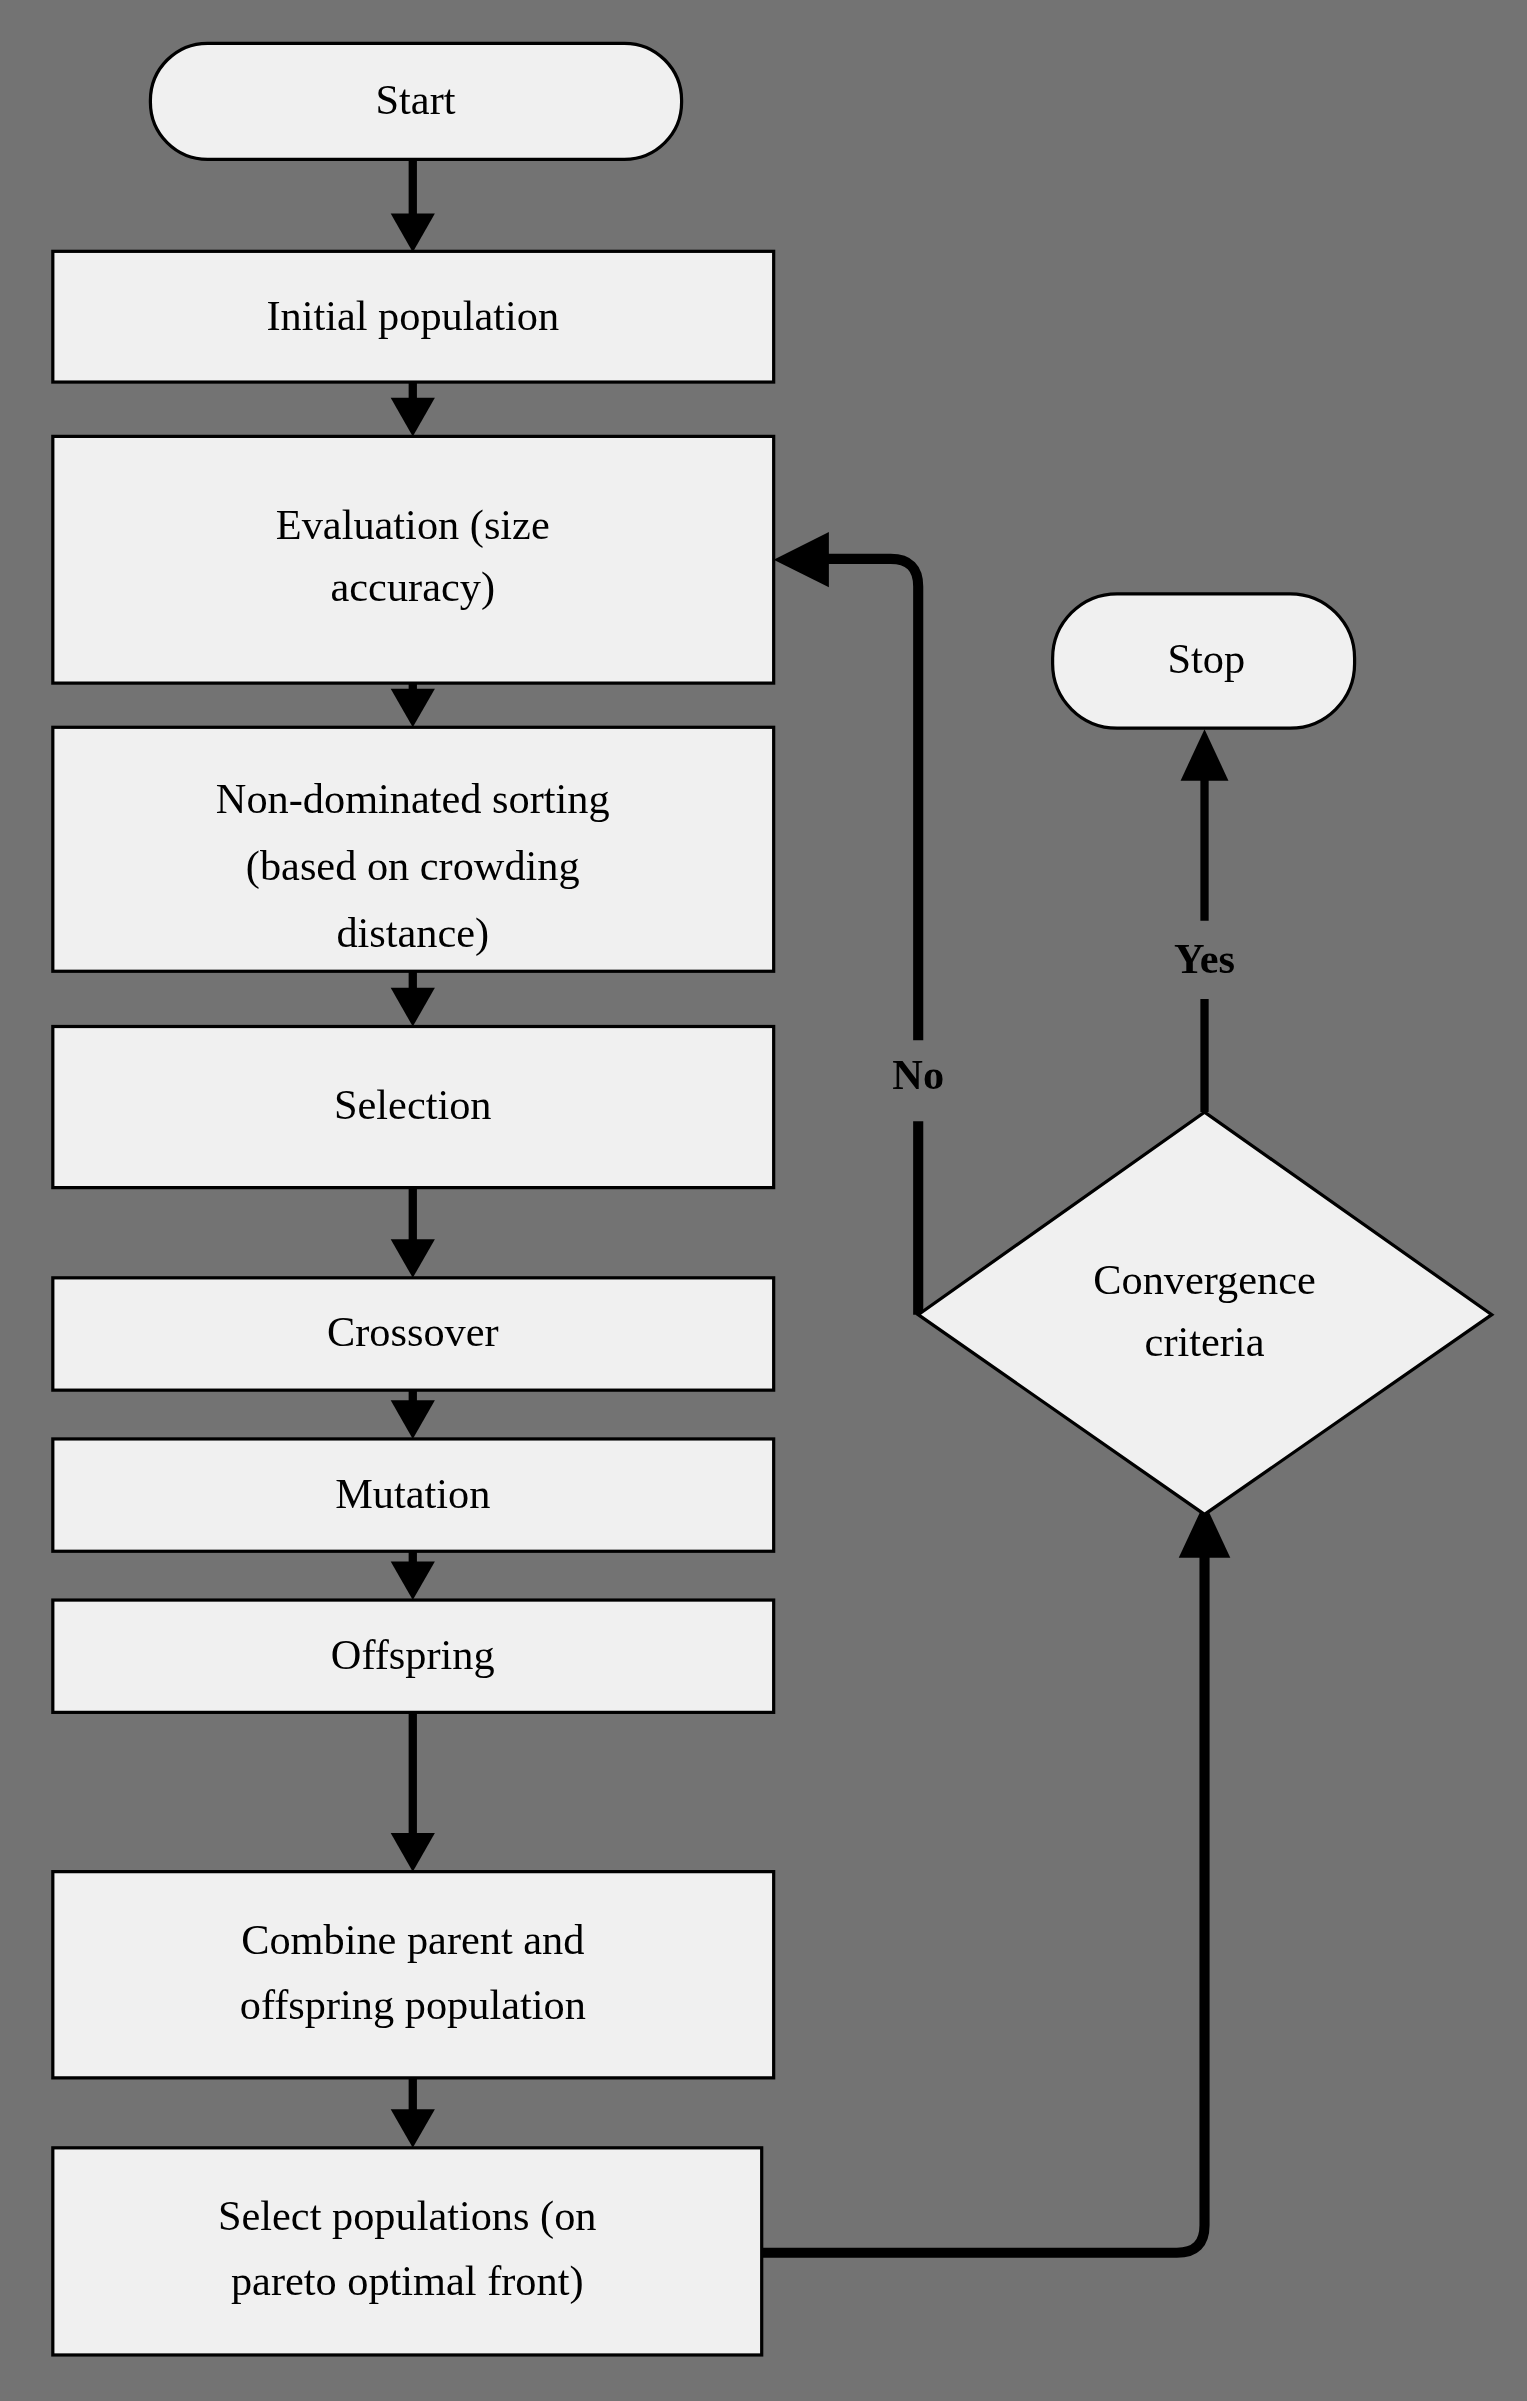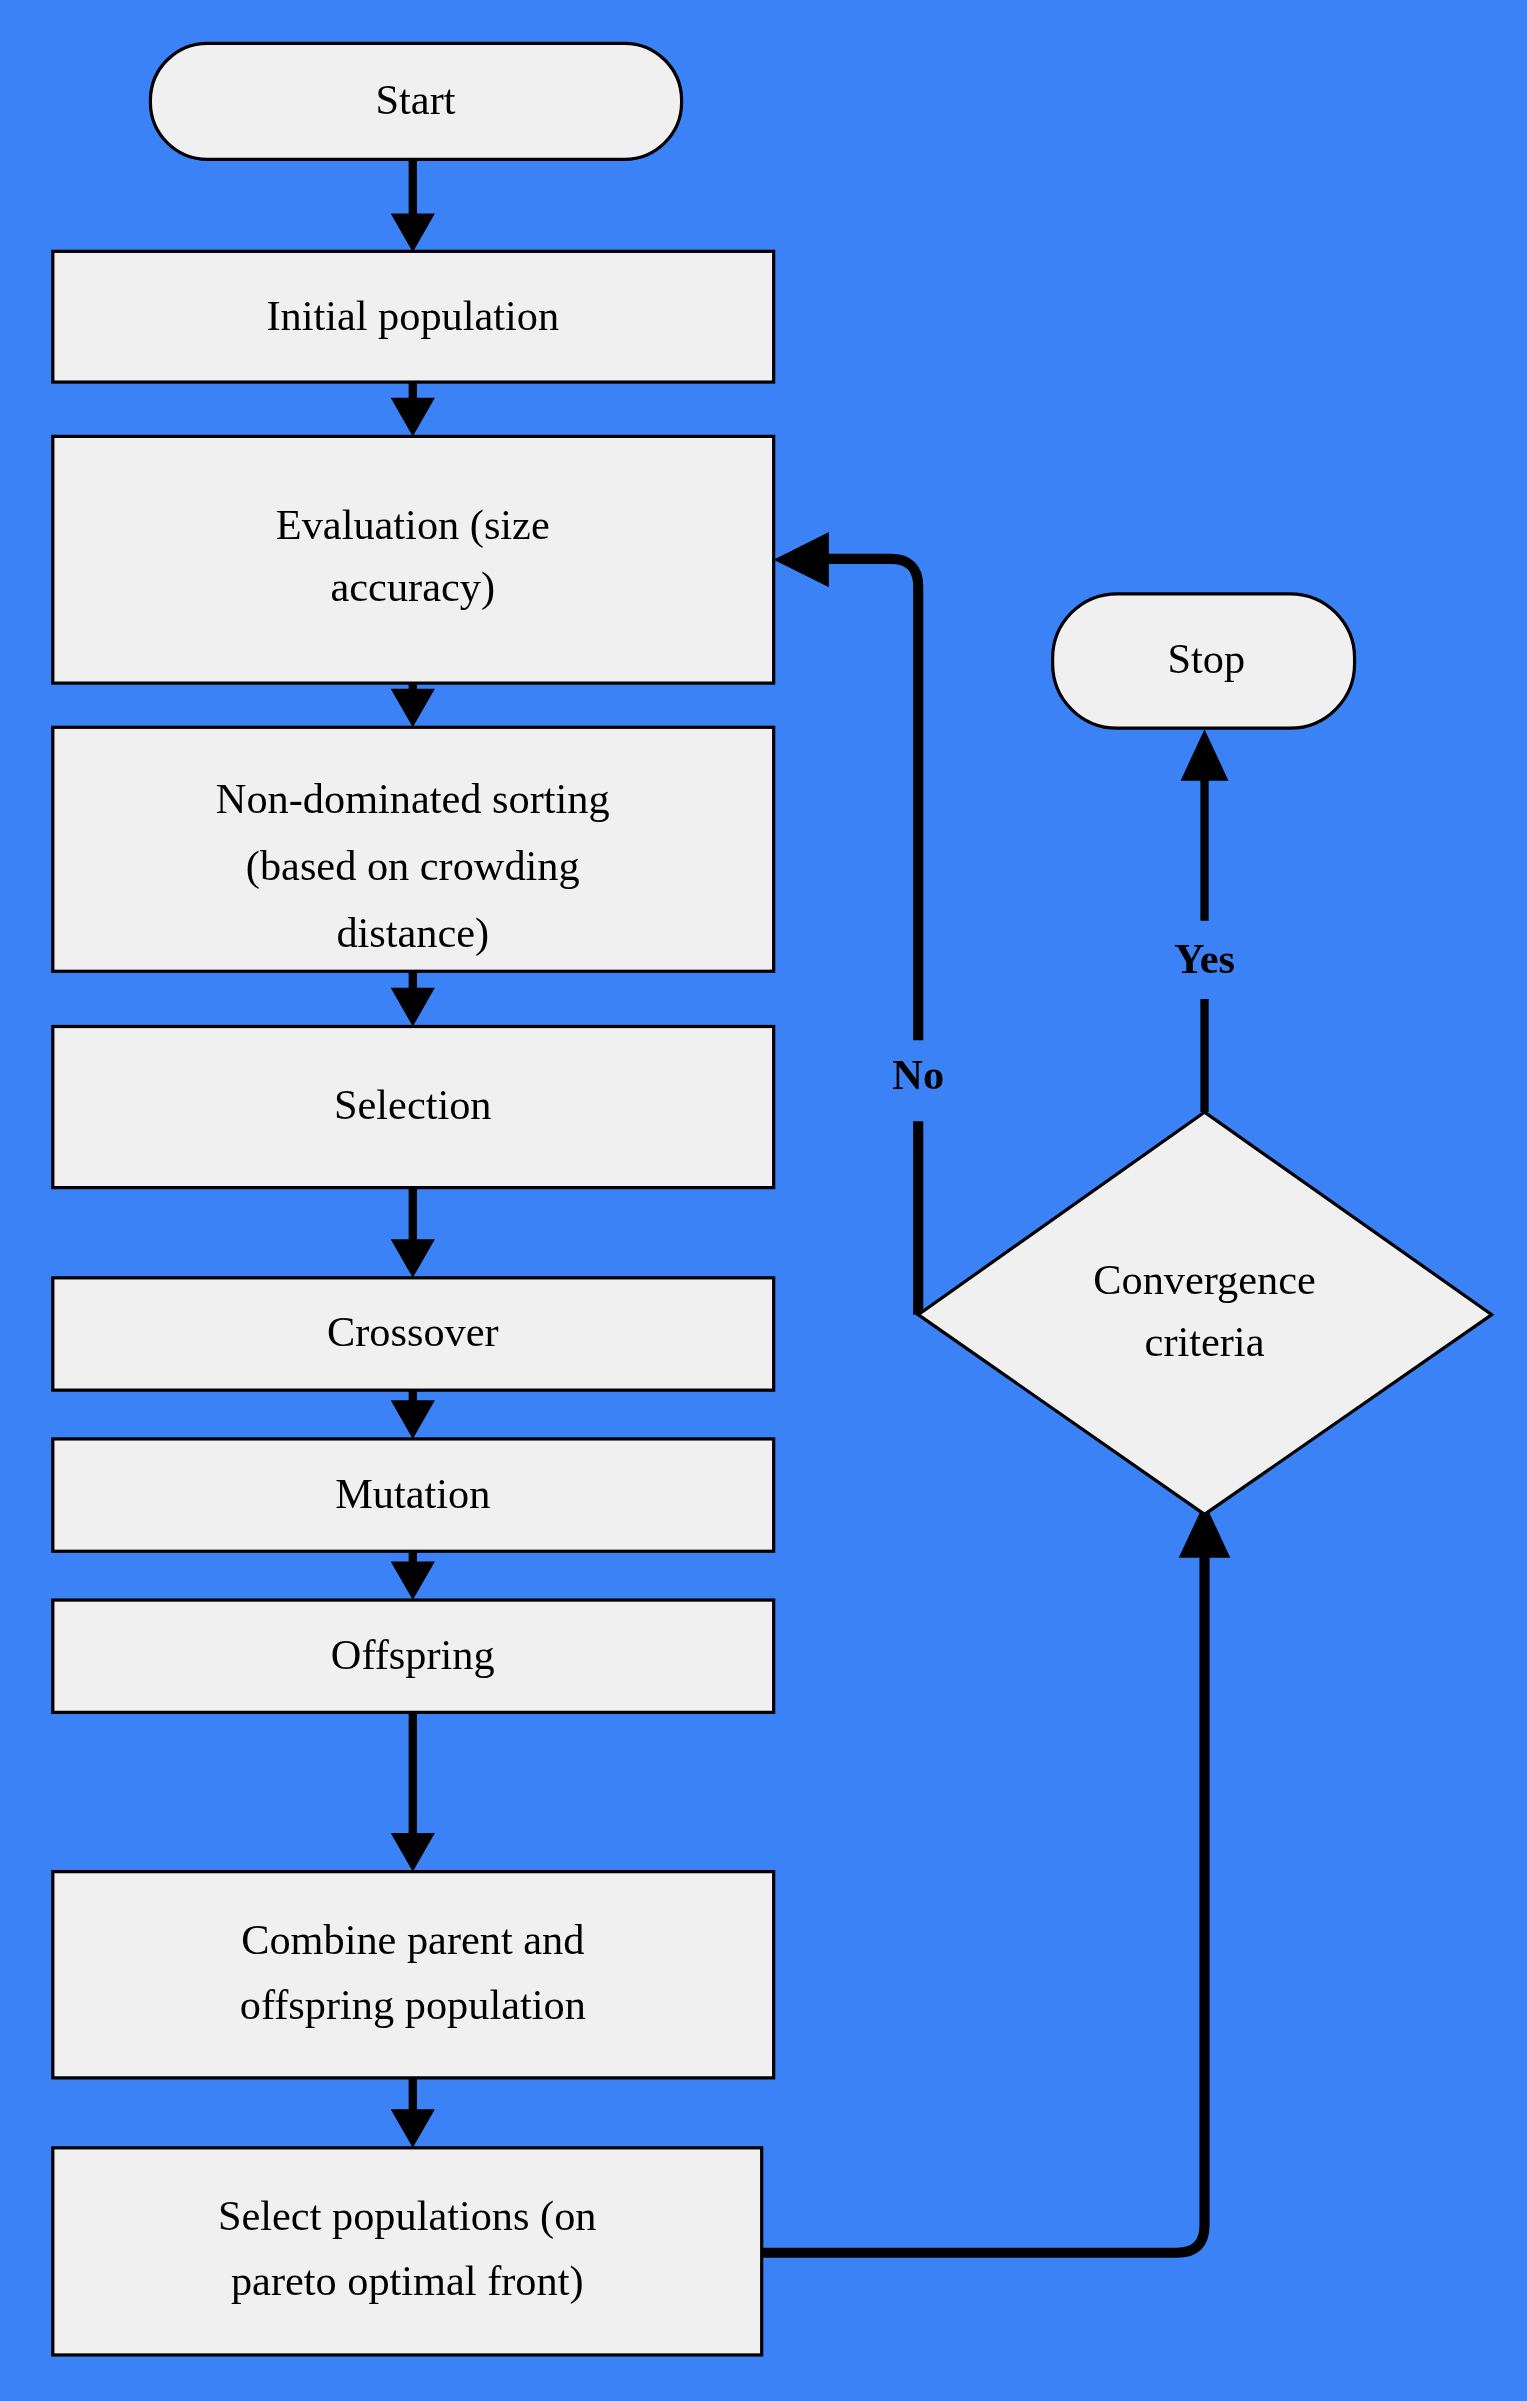--- a/index.html
+++ b/index.html
@@ -11,21 +11,21 @@
   body {
     width: 1528px;
     height: 2401px;
     overflow: hidden;
     font-family: "Liberation Serif", "DejaVu Serif", serif;
   }
   #flowchart-root {
     position: relative;
     width: 1528px;
     height: 2401px;
-    background: #3b82f6;
+    background: #737373;
   }
   svg.diagram {
     display: block;
     width: 1528px;
     height: 2401px;
   }
   .node-shape {
     fill: #f0f0f0;
     stroke: #000000;
     stroke-width: 3.5;

